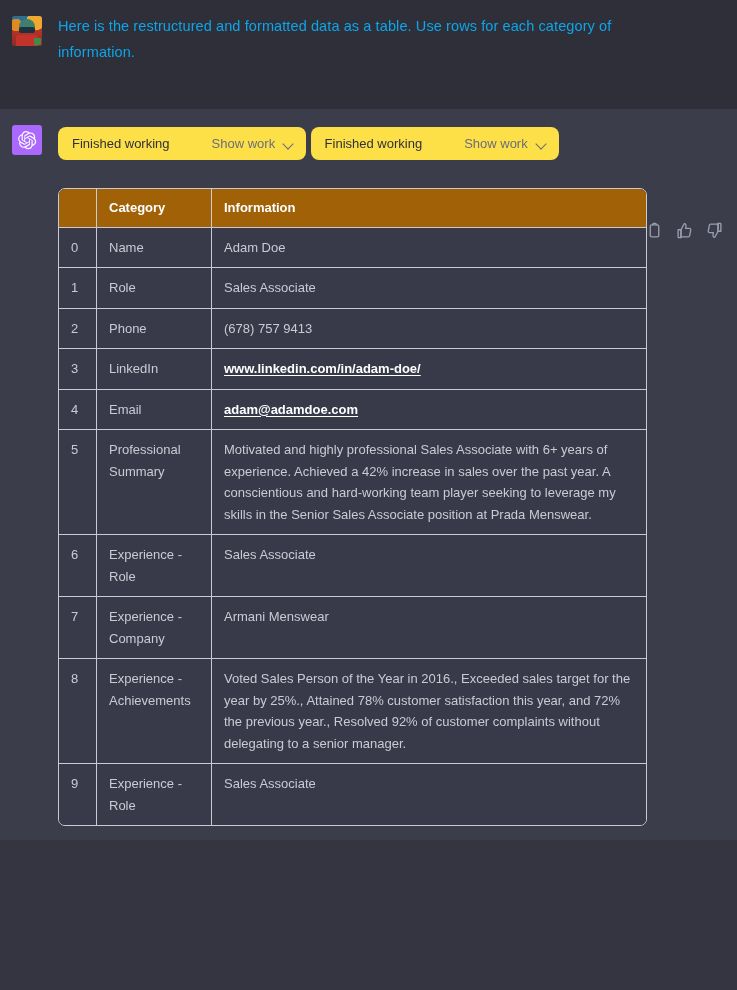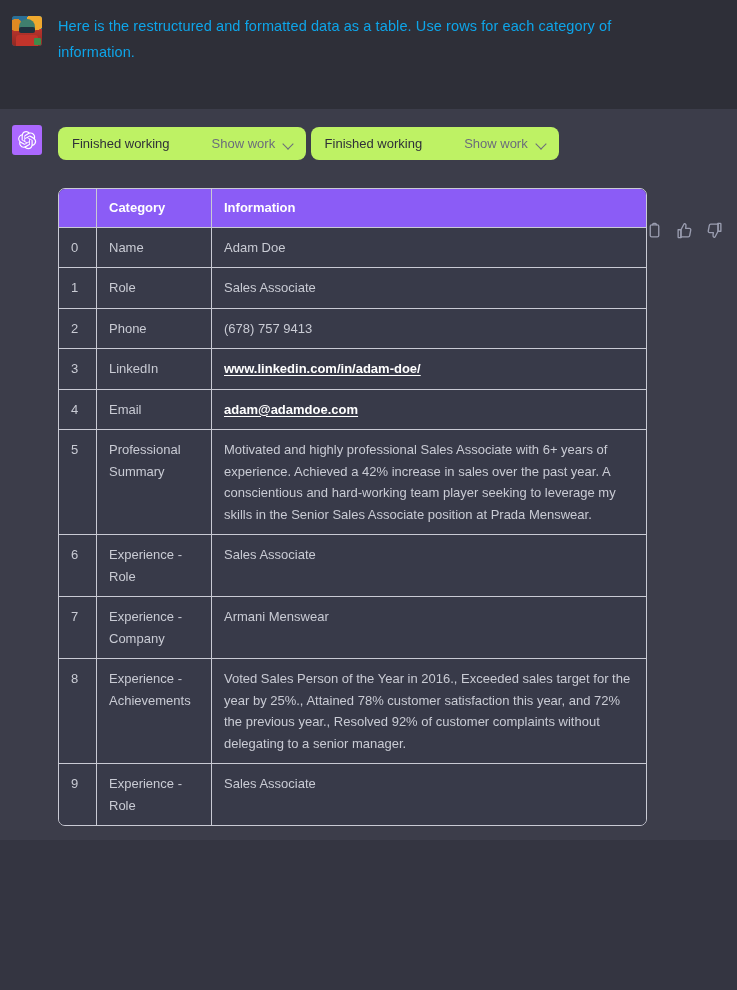--- a/index.html
+++ b/index.html
@@ -60,21 +60,21 @@
     margin: 0 0 2px 0;
     letter-spacing: .1px;
     max-width: 584px;
   }
   .msg-user .para { color: #0ea5e9; margin-bottom: 0; }
   .para.spaced { margin-top: 14px; }
 
   
   .pill {
     display: inline-flex; align-items: center; justify-content: space-between;
-    background: #bef264; color: #353740;
+    background: #fde047; color: #353740;
     border-radius: 8px;
     padding: 9px 12px 9px 14px;
     min-width: 217px;
     margin: 4px 0 6px 0;
     cursor: pointer;
     user-select: none;
   }
   .pill-label { font-size: 13px; color: #2f3038; }
   .pill-right { display: inline-flex; align-items: center; gap: 8px; margin-left: 42px; }
   .pill-action { font-size: 13px; color: #6b6c7b; }
@@ -110,21 +110,21 @@
     border-right: 1px solid #c9cad4;
     border-bottom: 1px solid #c9cad4;
     padding: 9px 11px 9px 12px;
     vertical-align: top;
     line-height: 21.5px;
   }
   table.data-table th:last-child, table.data-table td:last-child { border-right: none; }
   table.data-table tr:last-child td { border-bottom: none; }
 
   table.data-table thead th {
-    background: #8b5cf6;
+    background: #a16207;
     color: #ffffff;
     font-weight: bold;
     text-align: left;
     font-size: 13px;
     padding-top: 8px; padding-bottom: 8px;
   }
   table.data-table tbody td {
     background: #383a49;
     color: #c9cbd4;
   }

